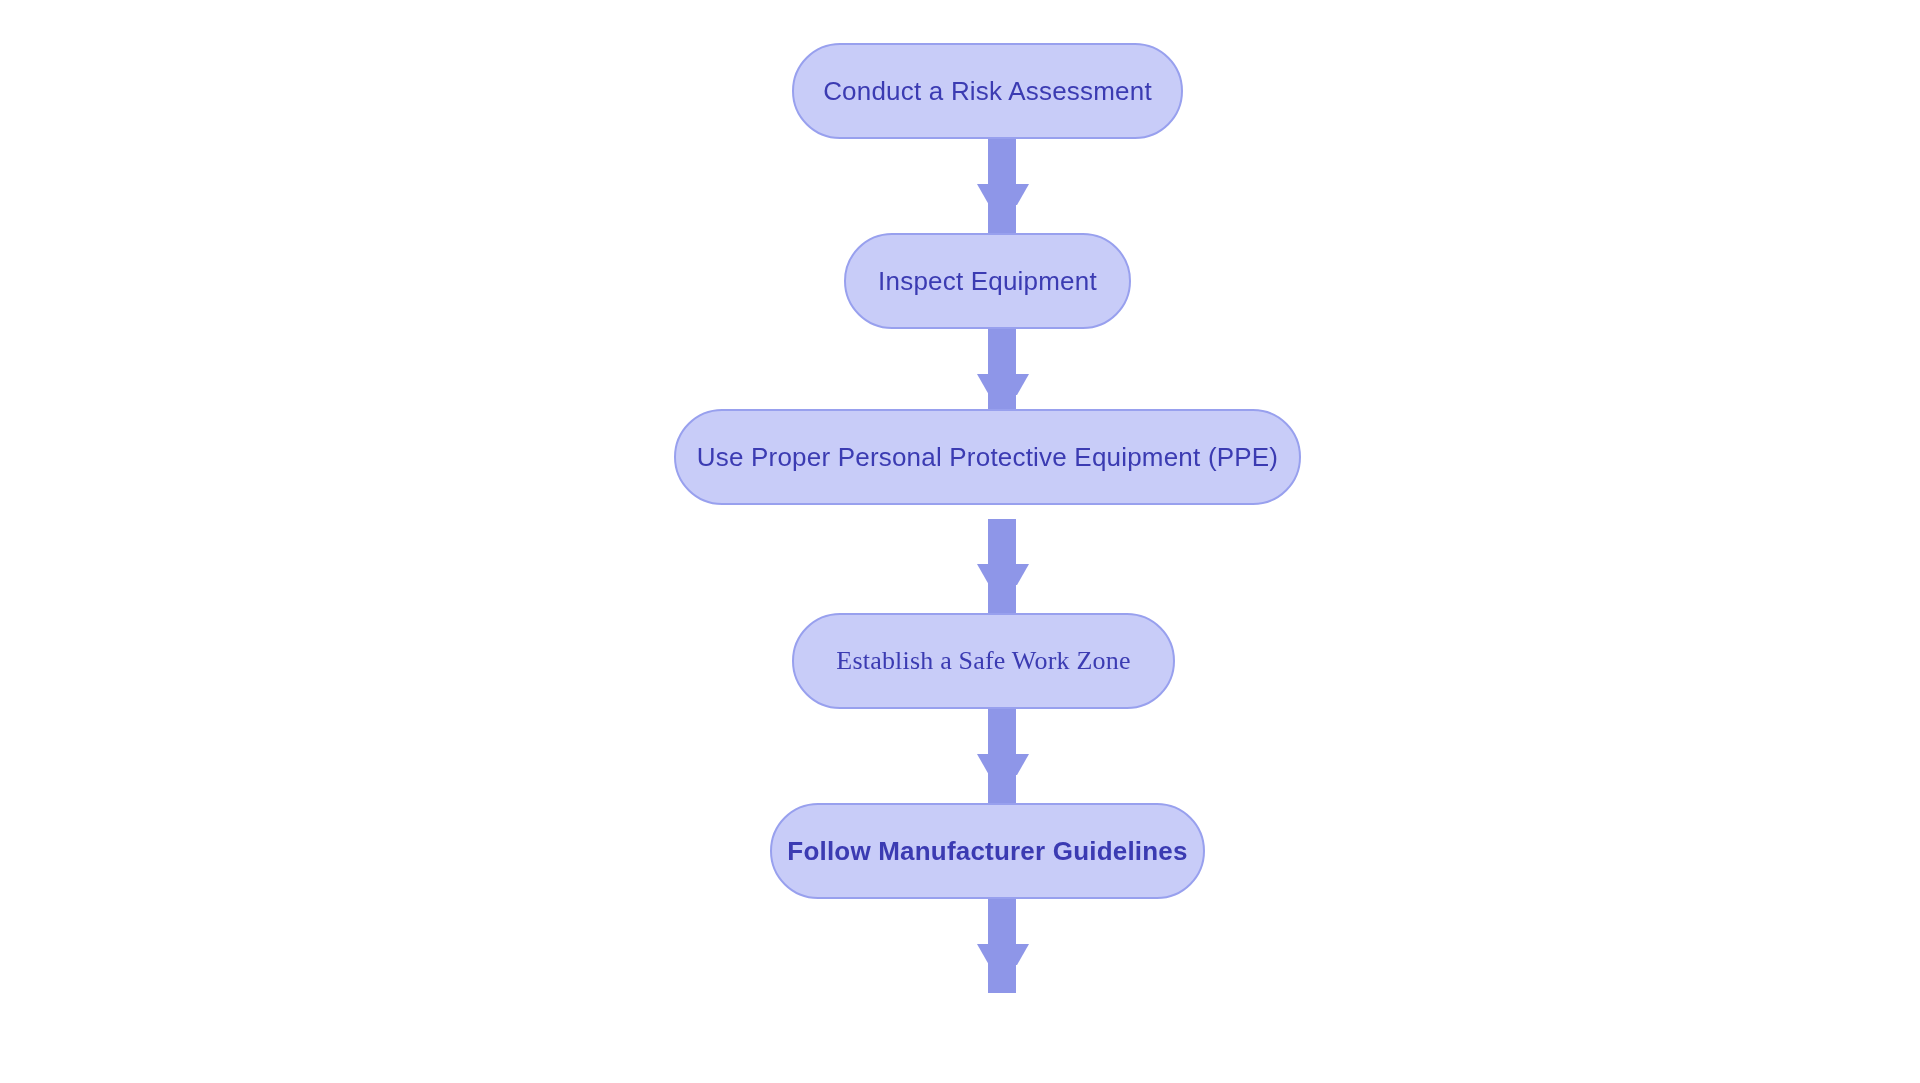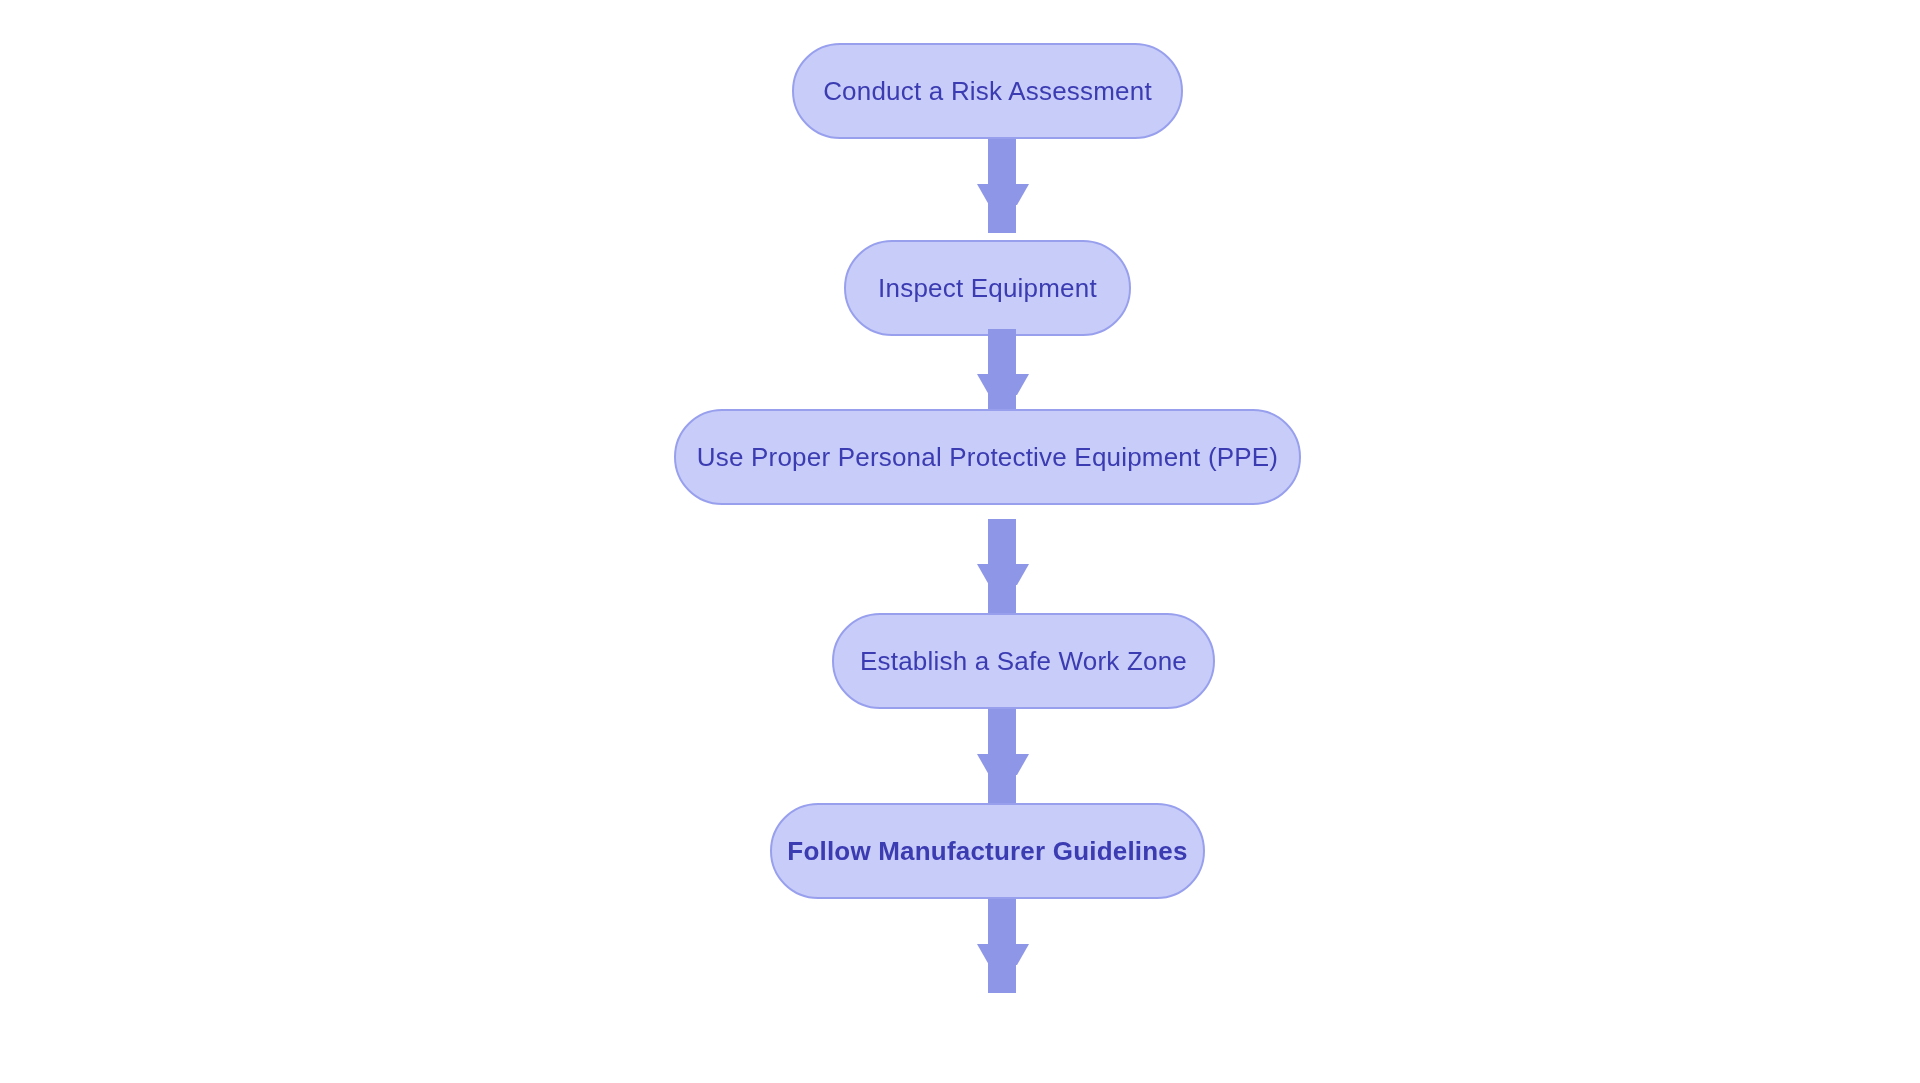--- a/index.html
+++ b/index.html
@@ -33,23 +33,23 @@
     align-items: center;
     justify-content: center;
   }
   .node-label {
     color: var(--node-text);
     font-size: 26px;
     letter-spacing: 0.2px;
     white-space: nowrap;
   }
   .n1 { left: 764px; top: 15px;  width: 391px; }
-  .n2 { left: 816px; top: 205px; width: 287px; margin-top: 7px; }
+  .n2 { left: 816px; top: 205px; width: 287px; }
   .n3 { left: 646px; top: 381px; width: 627px; }
-  .n4 { left: 804px; top: 585px; width: 383px; }
+  .n4 { left: 764px; top: 585px; width: 383px; font-family: Liberation Serif, serif; }
   .n5 { left: 742px; top: 775px; width: 435px; font-weight: bold; }
   .n6 { left: 757px; top: 965px; width: 405px; }
   .connector {
     position: absolute;
     left: 947px;
     width: 25px;
     height: 94px;
   }
   .c1 { top: 111px; }
   .c2 { top: 301px; }

